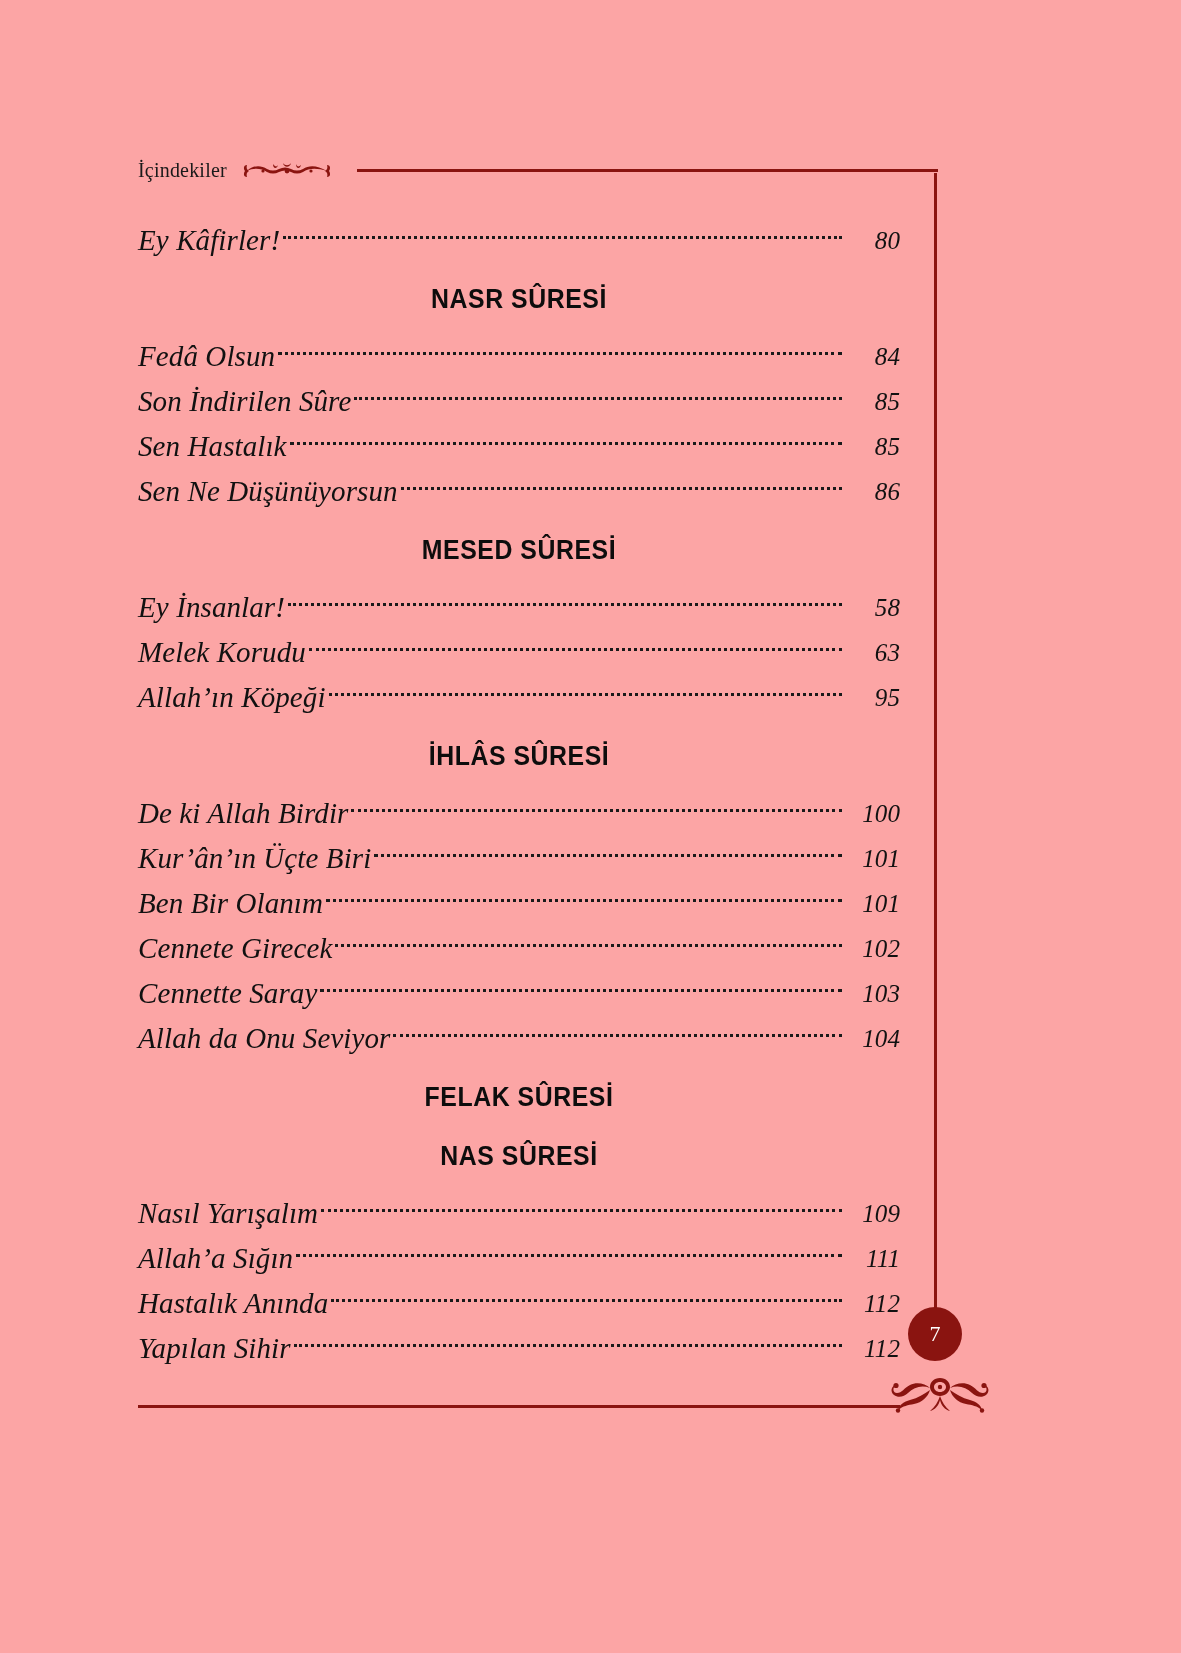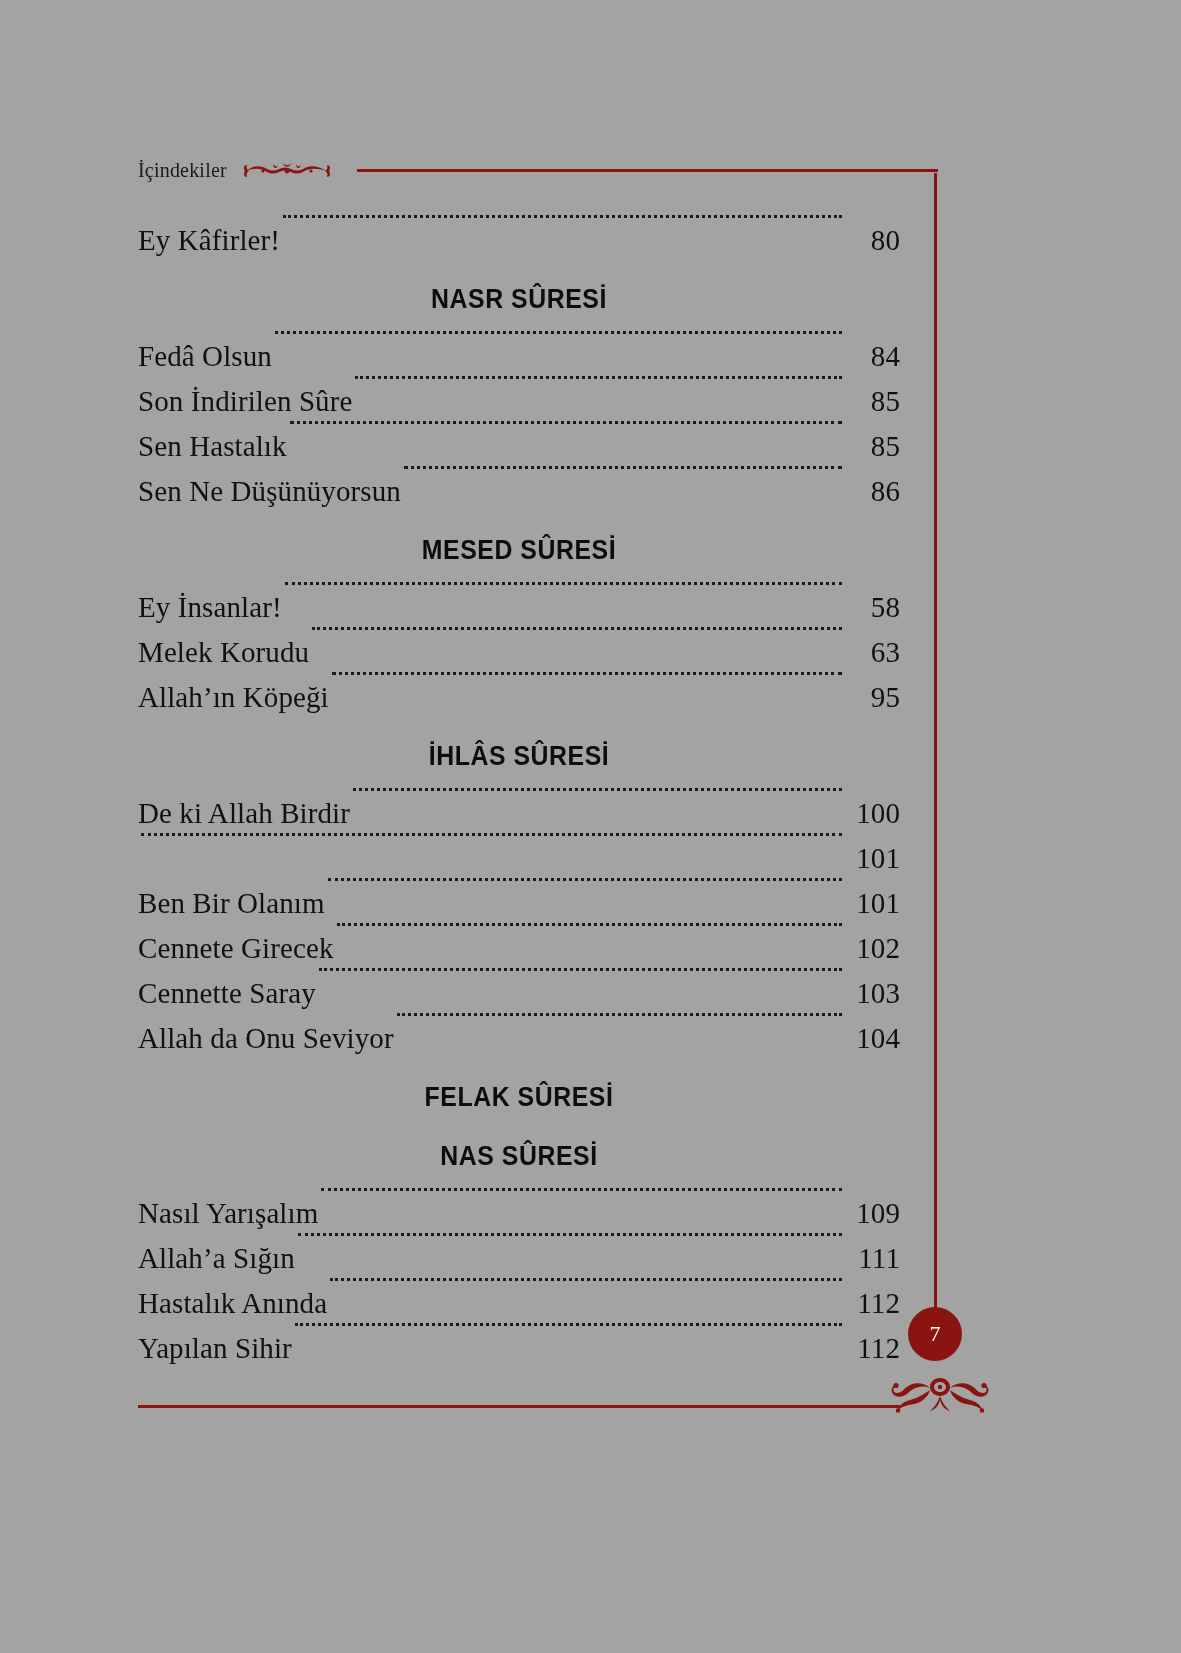--- a/index.html
+++ b/index.html
@@ -11,21 +11,21 @@
     width: 1181px;
     height: 1653px;
     position: relative;
     font-family: "Liberation Serif", "DejaVu Serif", serif;
     overflow: hidden;
   }
 
   .page {
     position: absolute;
     inset: 0;
-    background: #a3a3a3;
+    background: #fca5a5;
     padding-left: 40px;
   }
 
   
   .header {
     position: absolute;
     left: 138px;
     top: 152px;
     width: 800px;
     height: 36px;
@@ -98,47 +98,48 @@
   
   .toc {
     position: absolute;
     left: 138px;
     top: 218px;
     width: 762px;
   }
 
   .entry {
     display: flex;
-    align-items: flex-start;
+    align-items: center;
     font-size: 29px;
     color: #111111;
     height: 45px;
     line-height: 45px;
     letter-spacing: 0.1px;
+    font-style: italic;
   }
   .entry-title {
     white-space: nowrap;
     flex: 0 0 auto;
   }
   .leader {
     flex: 1 1 auto;
     margin: 0 2px 0 3px;
     position: relative;
     height: 1px;
     top: -5px;
     overflow: hidden;
     border-bottom: 3px dotted #1a1a1a;
     transform: translateY(1px);
   }
   .entry-page {
     flex: 0 0 auto;
     min-width: 56px;
     text-align: right;
     white-space: nowrap;
-    font-size: 29px;
+    font-size: 25px;
   }
 
   .heading {
     text-align: center;
     font-family: "Liberation Sans Narrow", "Liberation Sans", "DejaVu Sans", sans-serif;
     font-weight: bold;
     font-size: 27px;
     letter-spacing: 0.6px;
     color: #0d0d0d;
     height: 46px;
@@ -240,20 +241,21 @@
         <span class="leader"></span>
         <span class="entry-page">95</span>
       </div>
       <div class="heading">İHLÂS SÛRESİ</div>
       <div class="entry">
         <span class="entry-title">De ki Allah Birdir</span>
         <span class="leader"></span>
         <span class="entry-page">100</span>
       </div>
       <div class="entry">
+        <span class="entry-title">Kur’ân’ın Üçte Biri</span>
         <span class="leader"></span>
         <span class="entry-page">101</span>
       </div>
       <div class="entry">
         <span class="entry-title">Ben Bir Olanım</span>
         <span class="leader"></span>
         <span class="entry-page">101</span>
       </div>
       <div class="entry">
         <span class="entry-title">Cennete Girecek</span>

